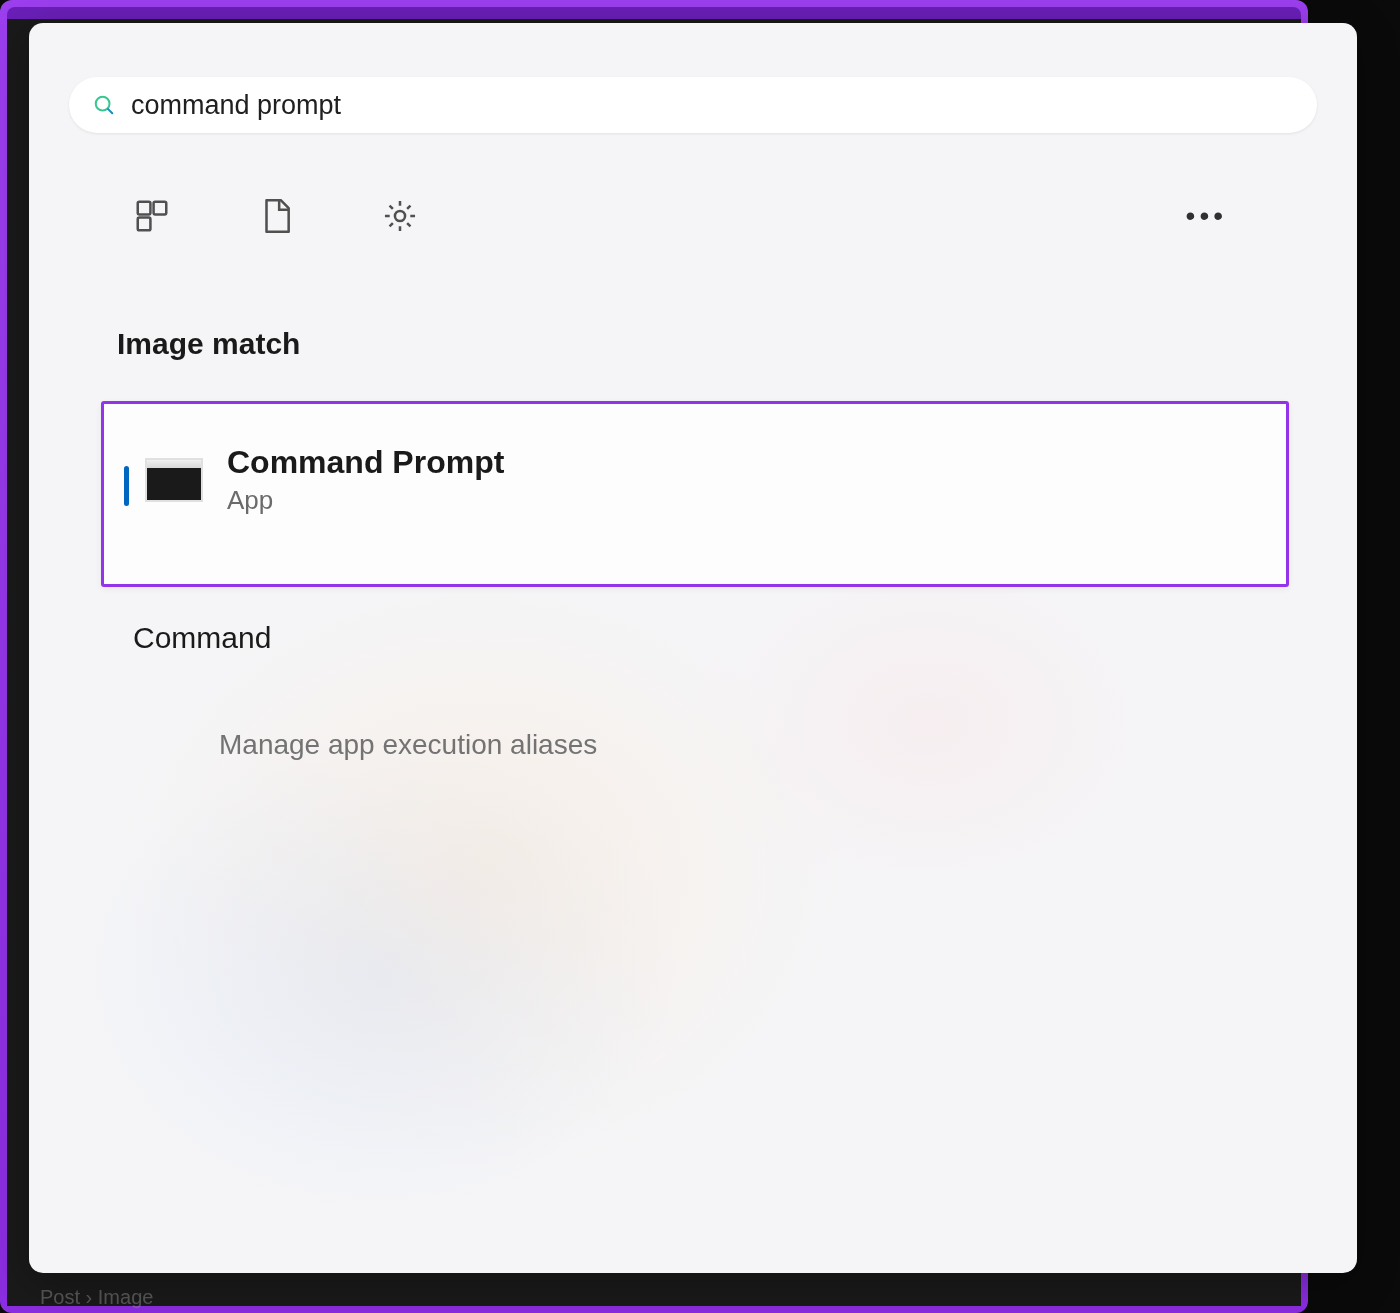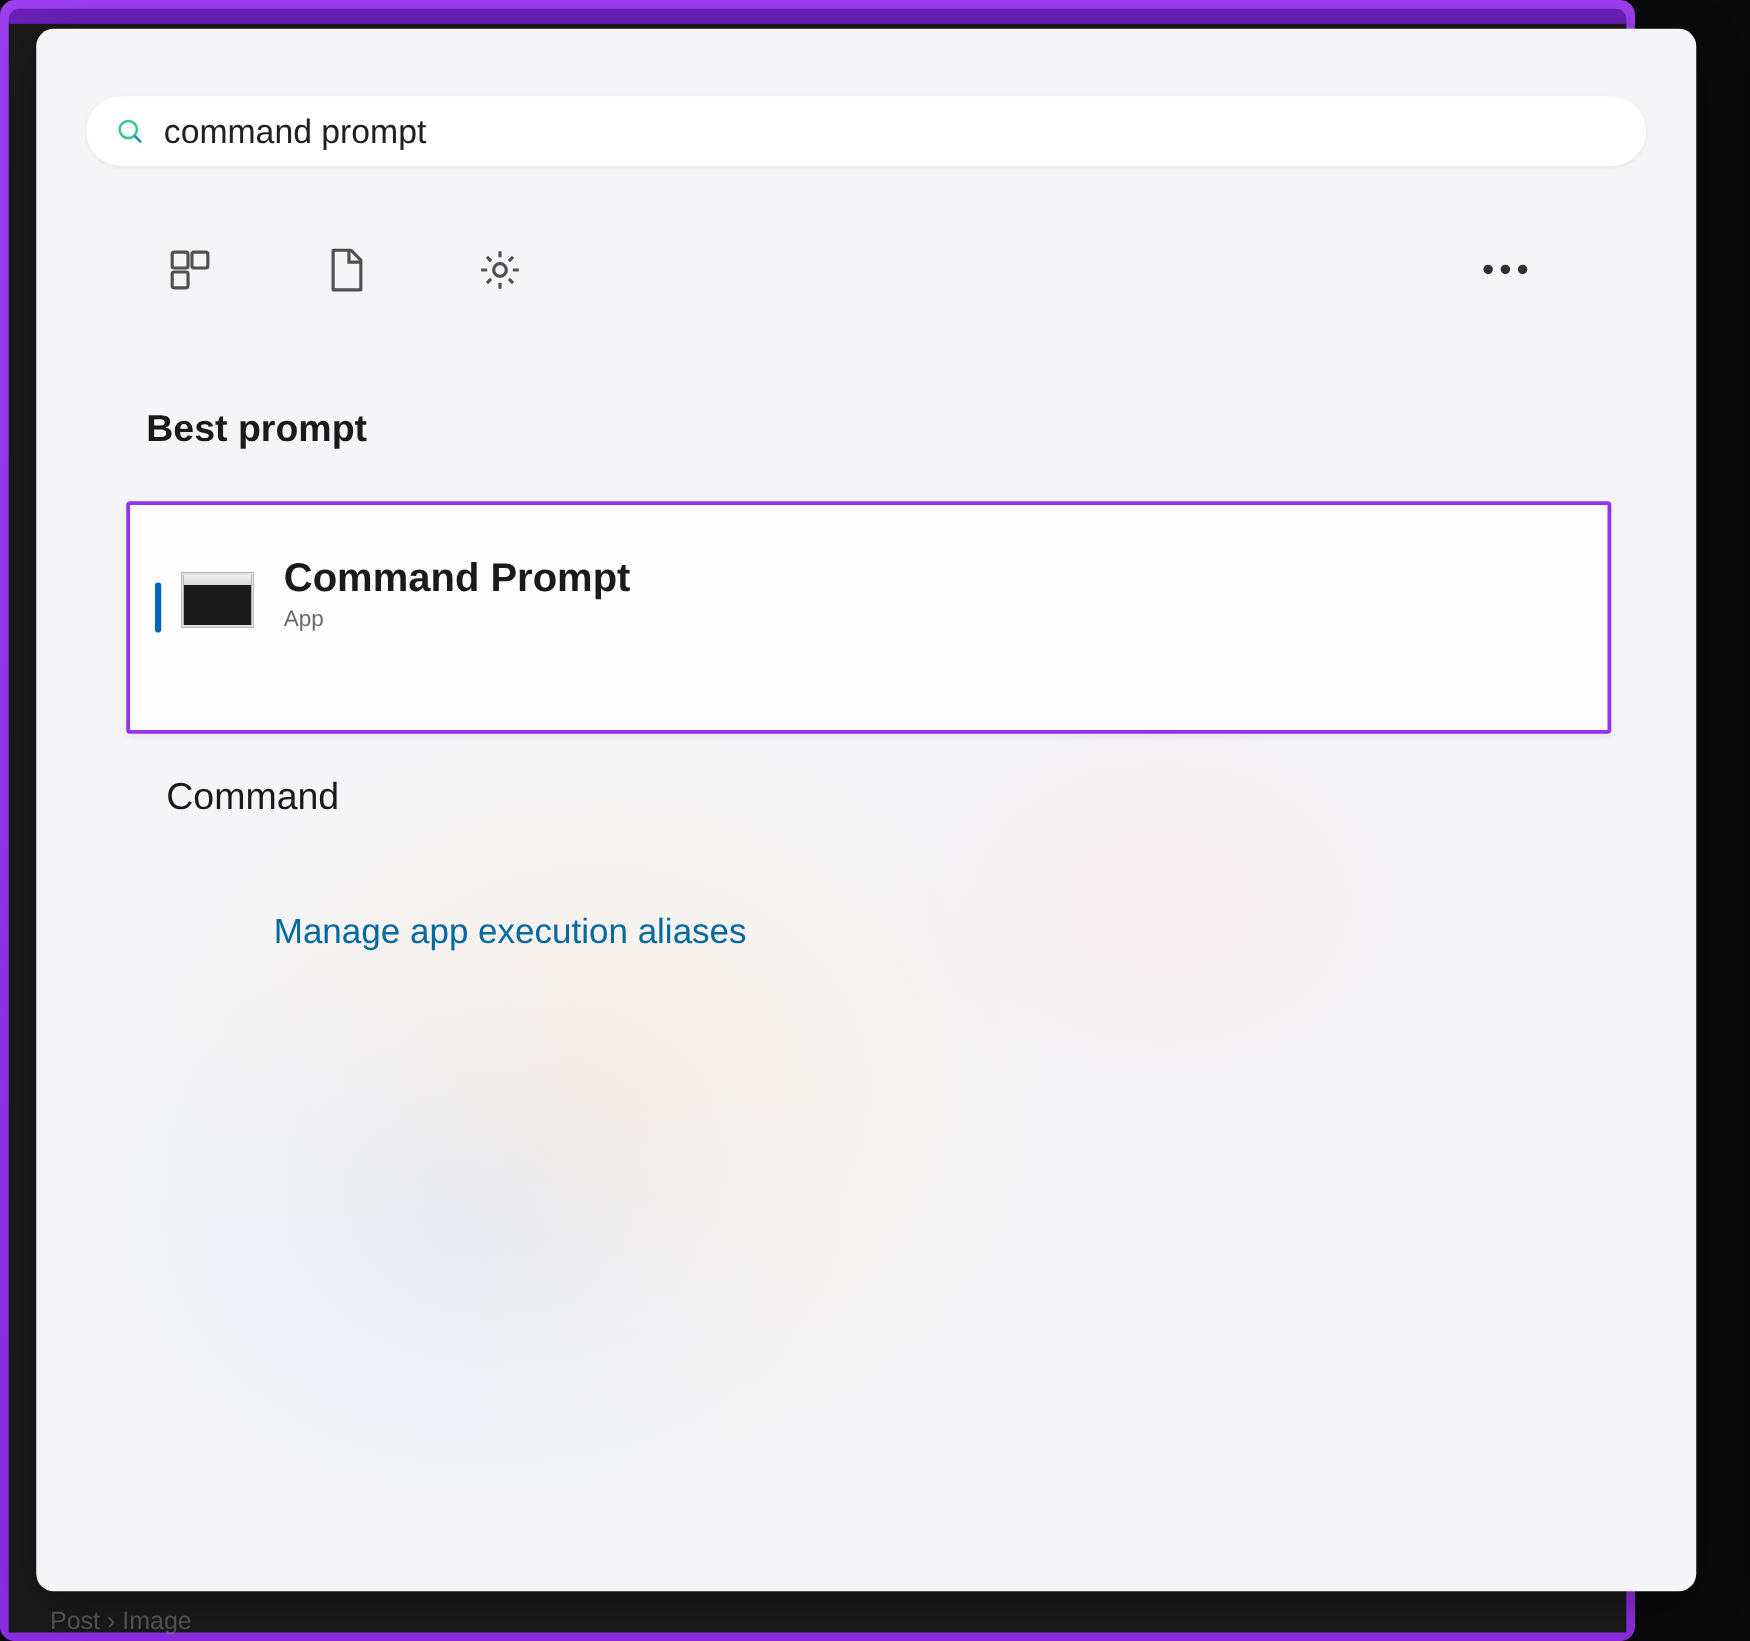--- a/index.html
+++ b/index.html
@@ -160,39 +160,39 @@
       background: linear-gradient(180deg, #f0f0f0, #d8d8d8);
     }
     .result-text { display: flex; flex-direction: column; }
     .result-title {
       font-size: 32px;
       font-weight: 600;
       color: #1a1a1a;
       margin-bottom: 4px;
     }
     .result-sub {
-      font-size: 18px;
+      font-size: 26px;
       color: #6b6b6b;
       font-weight: 400;
     }
     .section-settings {
       position: absolute;
       top: 598px;
       left: 104px;
       font-size: 30px;
       font-weight: 400;
       color: #1a1a1a;
     }
     .settings-item {
       position: absolute;
       top: 706px;
       left: 190px;
       font-size: 28px;
       font-weight: 400;
-      color: #0369a1;
+      color: #737373;
       cursor: pointer;
     }
     .faint-bottom-text {
       position: absolute;
       bottom: 4px;
       left: 40px;
       font-size: 20px;
       color: #888;
       opacity: 0.5;
     }
@@ -238,21 +238,21 @@
       </div>
       <div class="filter-icon" style="margin-right:0;">
         <svg viewBox="0 0 24 24" fill="none" stroke="#505050" stroke-width="1.6">
           <circle cx="12" cy="12" r="3.2"></circle>
           <path d="M12 2.5v3M12 18.5v3M21.5 12h-3M5.5 12h-3M18.6 5.4l-2.1 2.1M7.5 16.5l-2.1 2.1M18.6 18.6l-2.1-2.1M7.5 7.5L5.4 5.4"></path>
         </svg>
       </div>
       <div class="more-icon">•••</div>
     </div>
 
-    <div class="section-best-match">Best prompt</div>
+    <div class="section-best-match">Image match</div>
 
     <div class="result-card">
       <div class="result-accent"></div>
       <div class="cmd-icon"></div>
       <div class="result-text">
         <div class="result-title">Command Prompt</div>
         <div class="result-sub">App</div>
       </div>
     </div>
 

